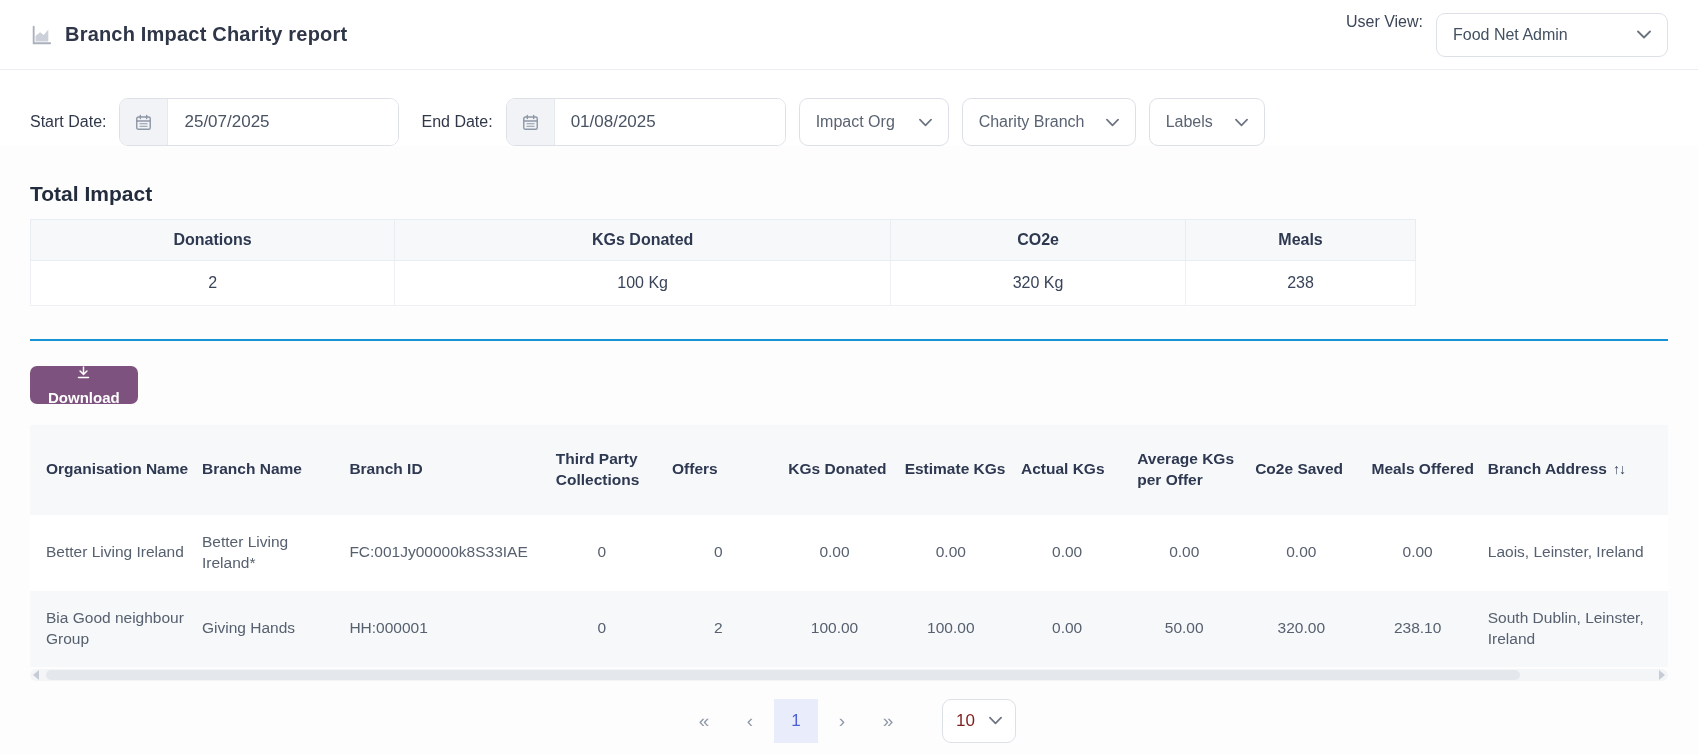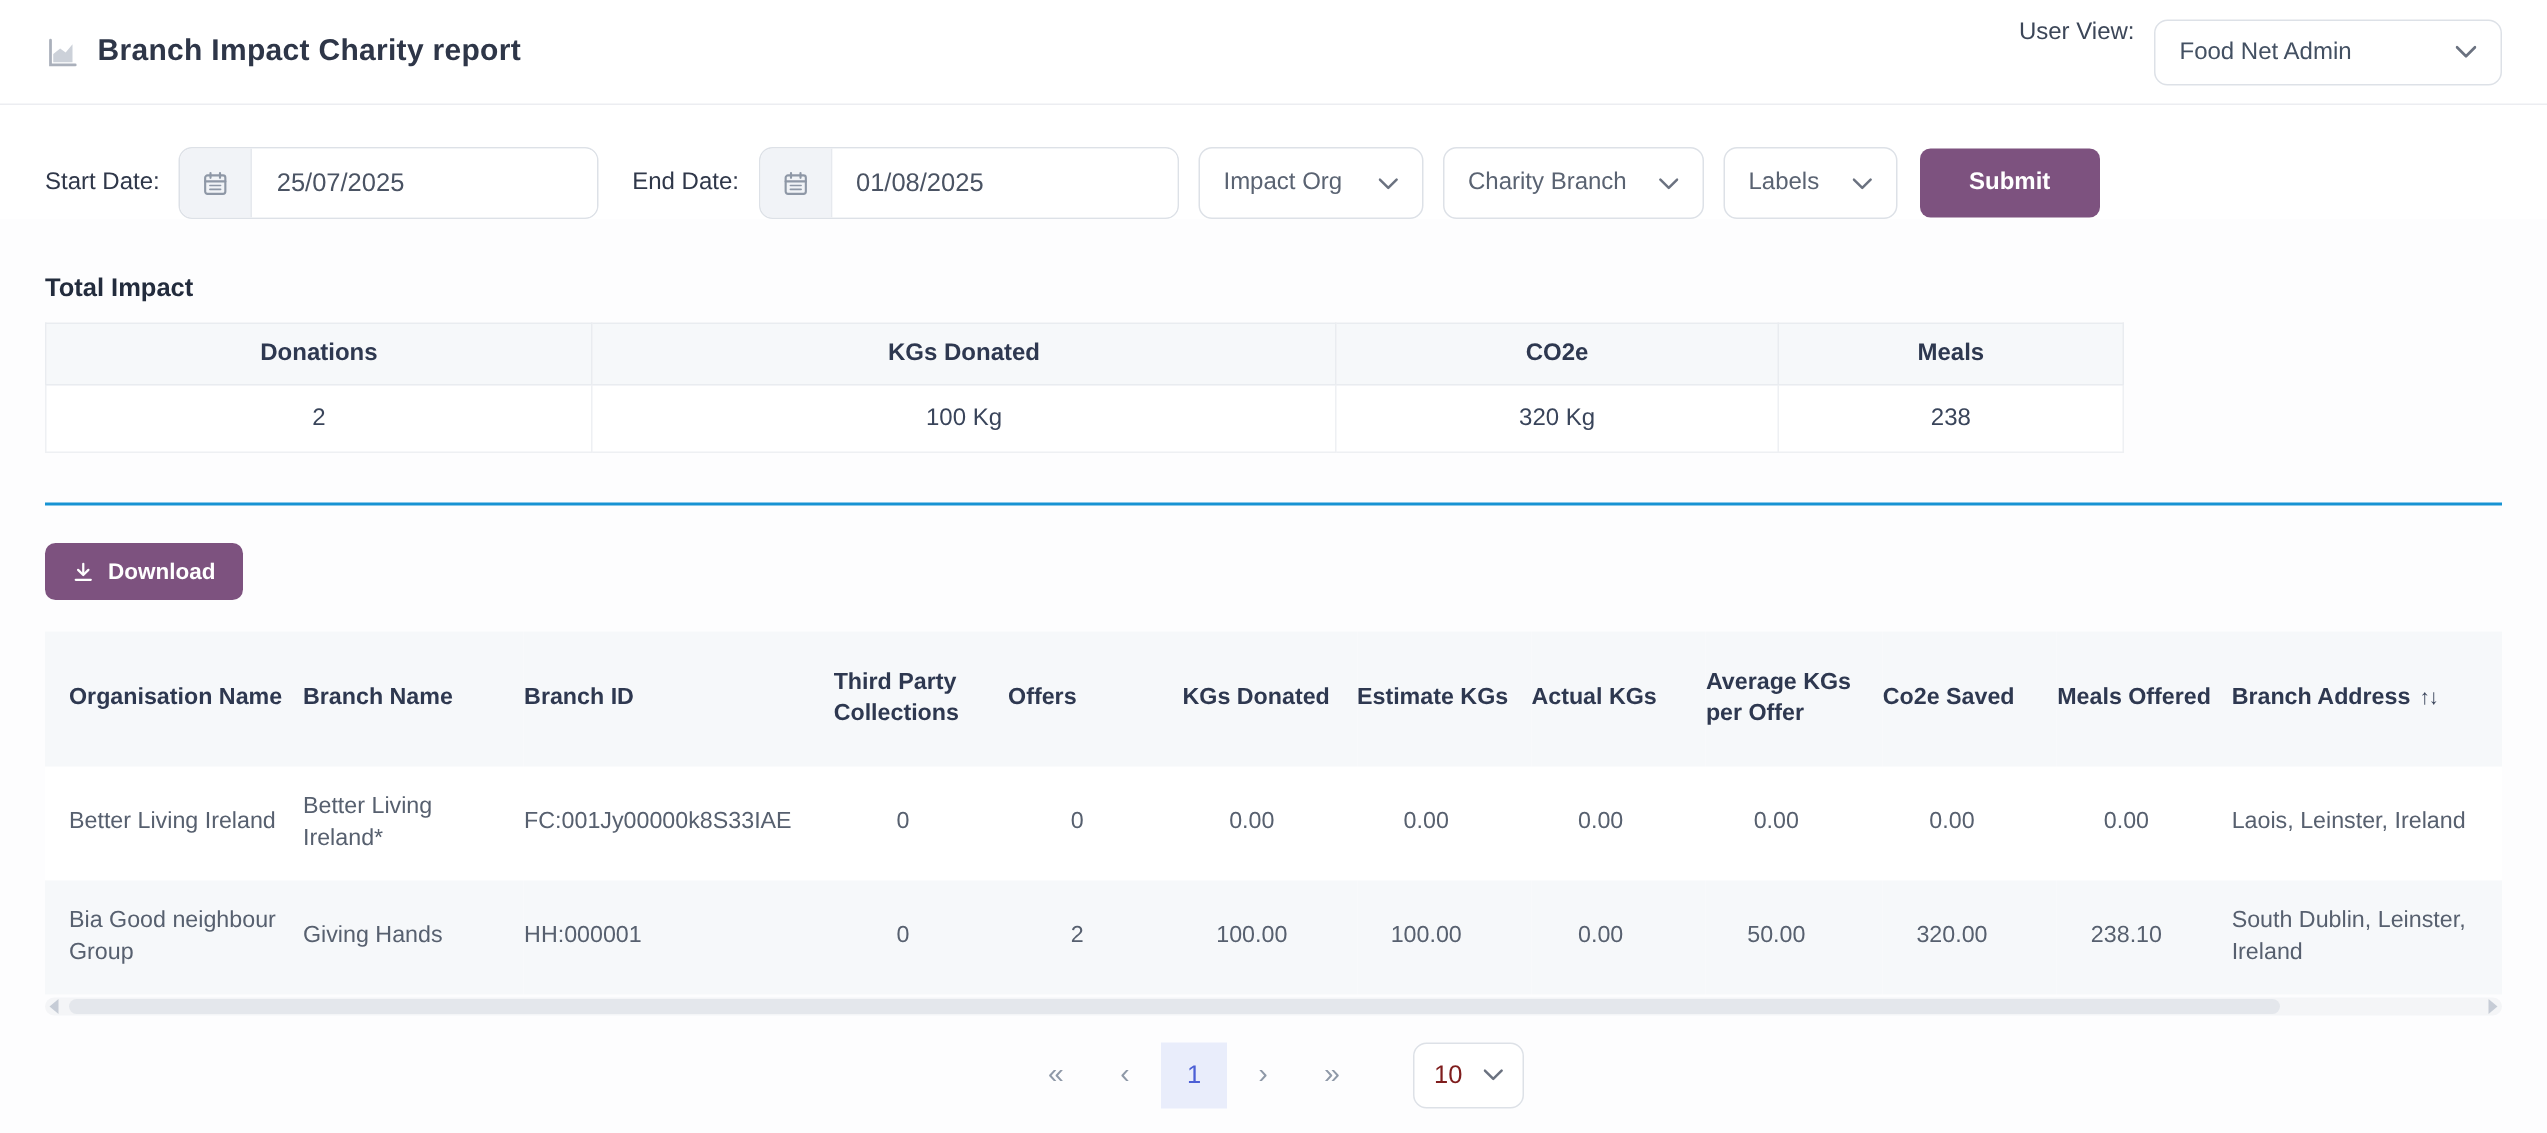--- a/index.html
+++ b/index.html
@@ -50,34 +50,34 @@
   .sel-labels { width:116px; }
 
   .btn-purple {
     background:#7d527f; color:#fff; border:none; border-radius:7px;
     font-family:"Liberation Sans", sans-serif; font-weight:600; cursor:pointer;
     display:inline-flex; align-items:center; justify-content:center;
   }
   .submit-btn { height:46px; padding:0 33px; font-size:16px; margin-left:15px; }
 
   
-  .impact-heading { margin:36px 30px 13px 30px; font-size:17px; font-weight:700; color:#232c3d; }
+  .impact-heading { margin:36px 30px 13px 30px; font-size:21px; font-weight:700; color:#232c3d; }
   table.impact { width:1386px; margin:0 30px; border-collapse:collapse; background:#fff; }
   table.impact th {
     background:#f6f8fa; border:1px solid #e9ecf0; padding:11px 8px;
     font-size:16px; font-weight:600; color:#2e3850; text-align:center;
   }
   table.impact td {
     background:#fff; border:1px solid #eef0f3; padding:13px 8px;
     font-size:16px; color:#39445a; text-align:center;
   }
 
   .blue-divider { border:none; border-top:2px solid #1793d3; margin:33px 30px 0 30px; }
 
-  .download-btn { margin:25px 0 0 30px; height:38px; padding:0 18px; font-size:15px; gap:9px; }
+  .download-btn { margin:25px 0 0 30px; height:38px; padding:0 18px; font-size:15px; gap:9px;flex-direction:column; }
 
   
   .datatable-wrap { margin:21px 30px 0 30px; }
   table.datatable { width:100%; border-collapse:collapse; table-layout:fixed; background:#fff; }
   table.datatable thead th {
     background:#f6f8fa; font-size:15.5px; font-weight:700; color:#2e3850;
     text-align:left; vertical-align:middle; padding:24px 10px 24px 0; line-height:1.35;
   }
   table.datatable th:first-child, table.datatable td:first-child { padding-left:16px; }
   table.datatable tbody td {
@@ -192,21 +192,20 @@
 
   <div class="select f sel-labels">
     <span>Labels</span>
     <span class="chev">
       <svg class="icon-svg" width="13" height="9" viewBox="0 0 14 9">
           <path d="M1 1.5 L7 7.5 L13 1.5" fill="none" stroke="#6b7280" stroke-width="1.8" stroke-linecap="round" stroke-linejoin="round"></path>
         </svg>
     </span>
   </div>
 
-  <button class="btn-purple submit-btn">Submit</button>
 </section>
 
 
 <h2 class="impact-heading">Total Impact</h2>
 
 <table class="impact">
   <colgroup>
       <col style="width:26.3%">
       <col style="width:35.8%">
       <col style="width:21.3%">

